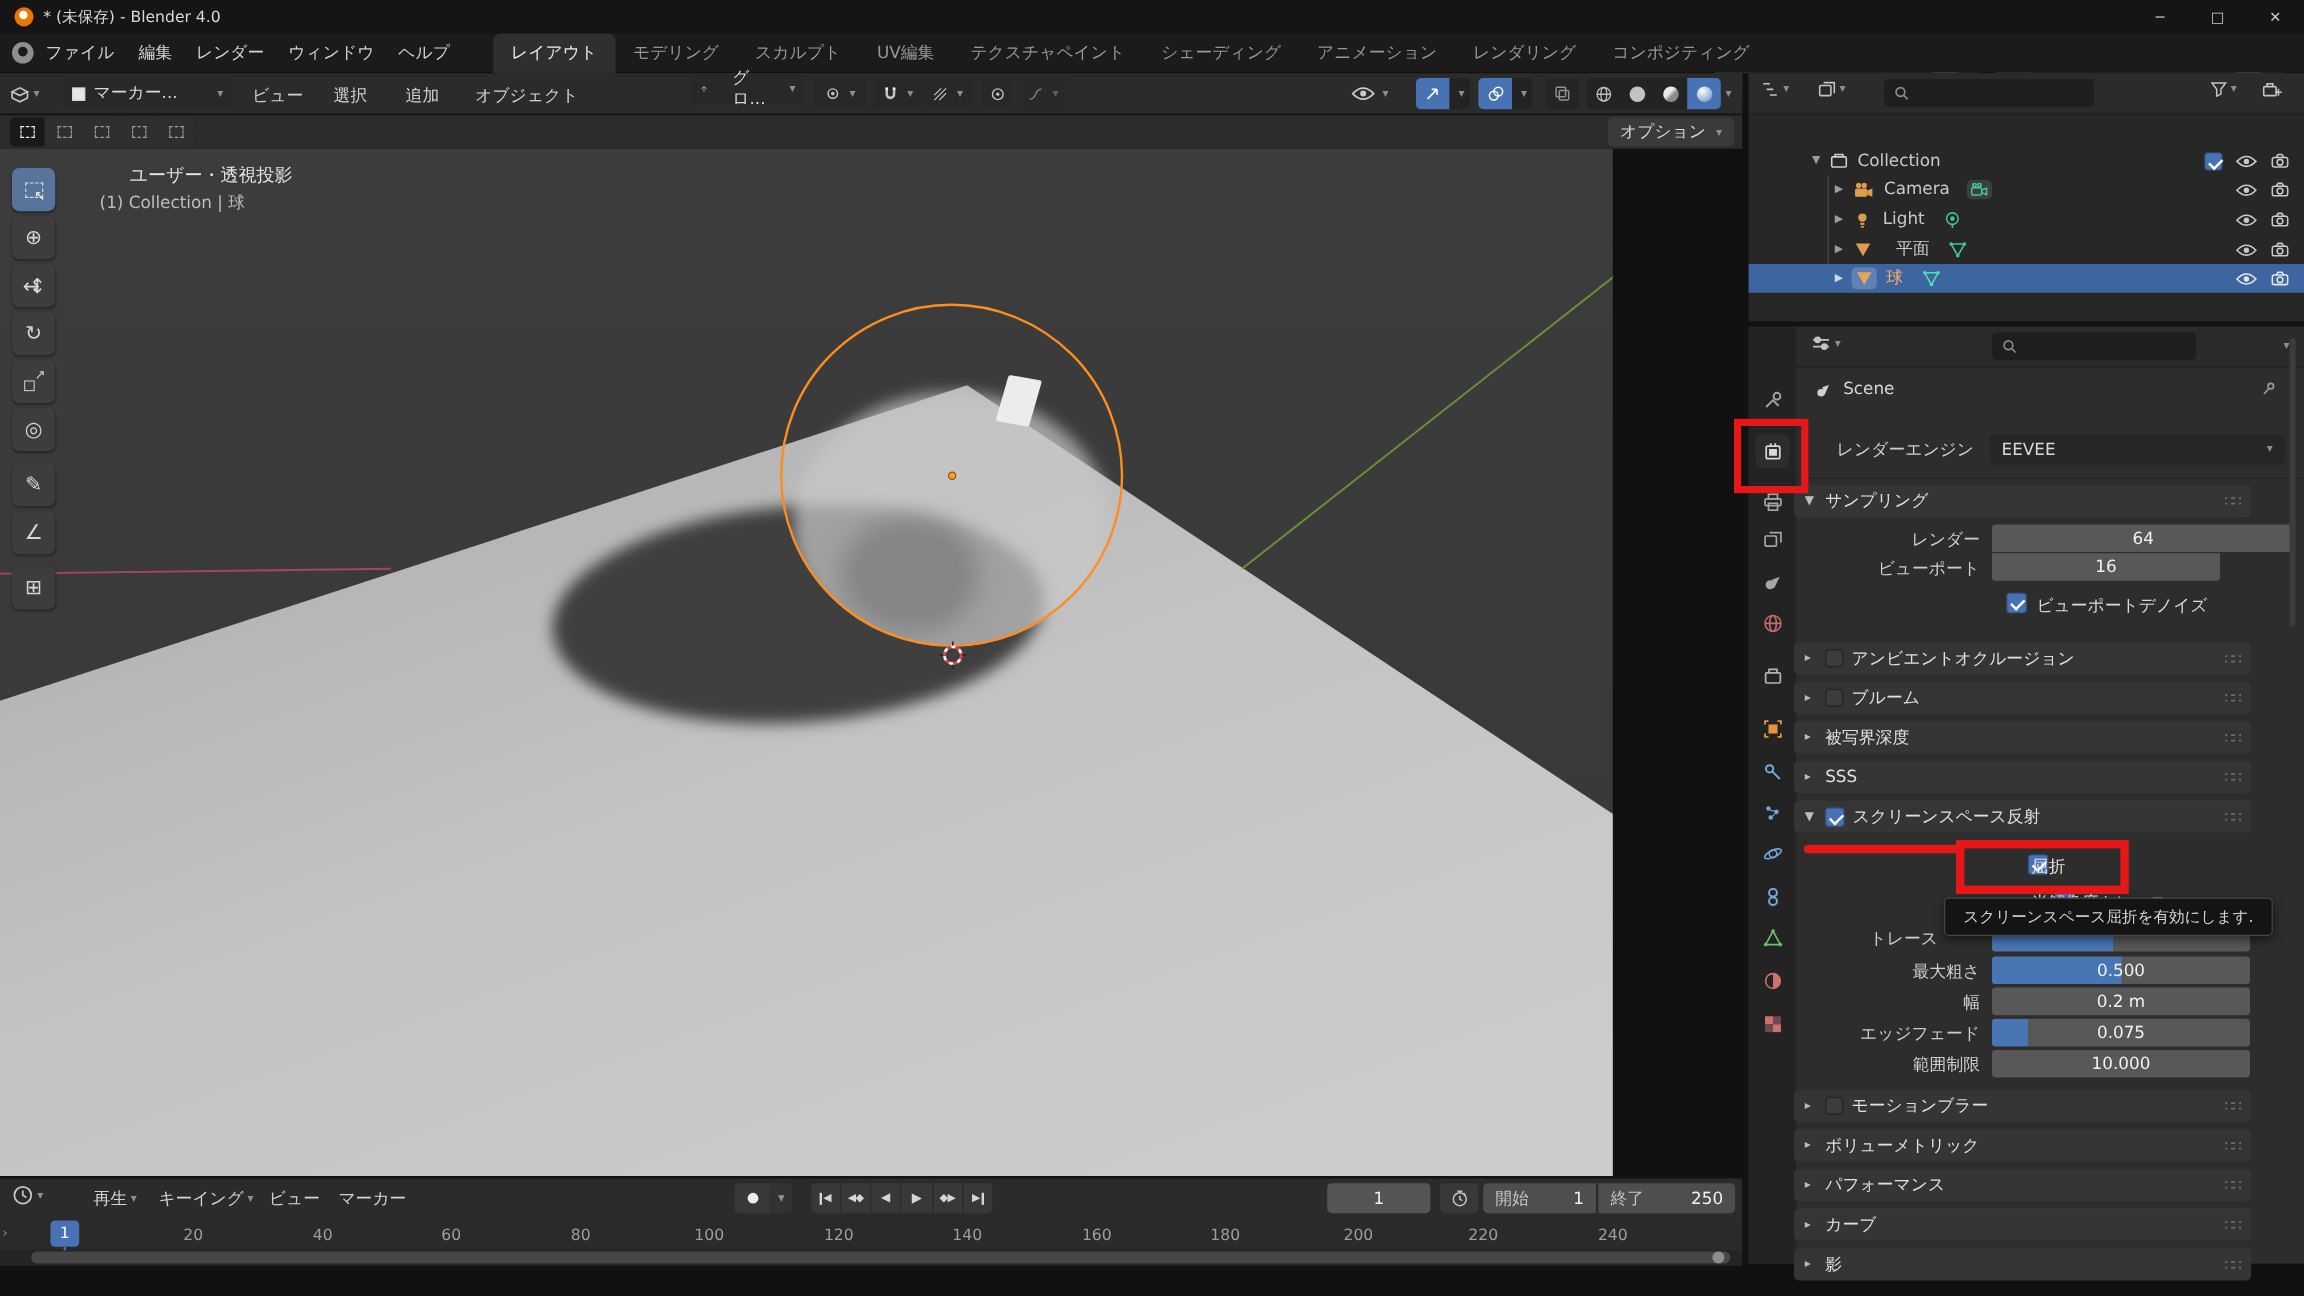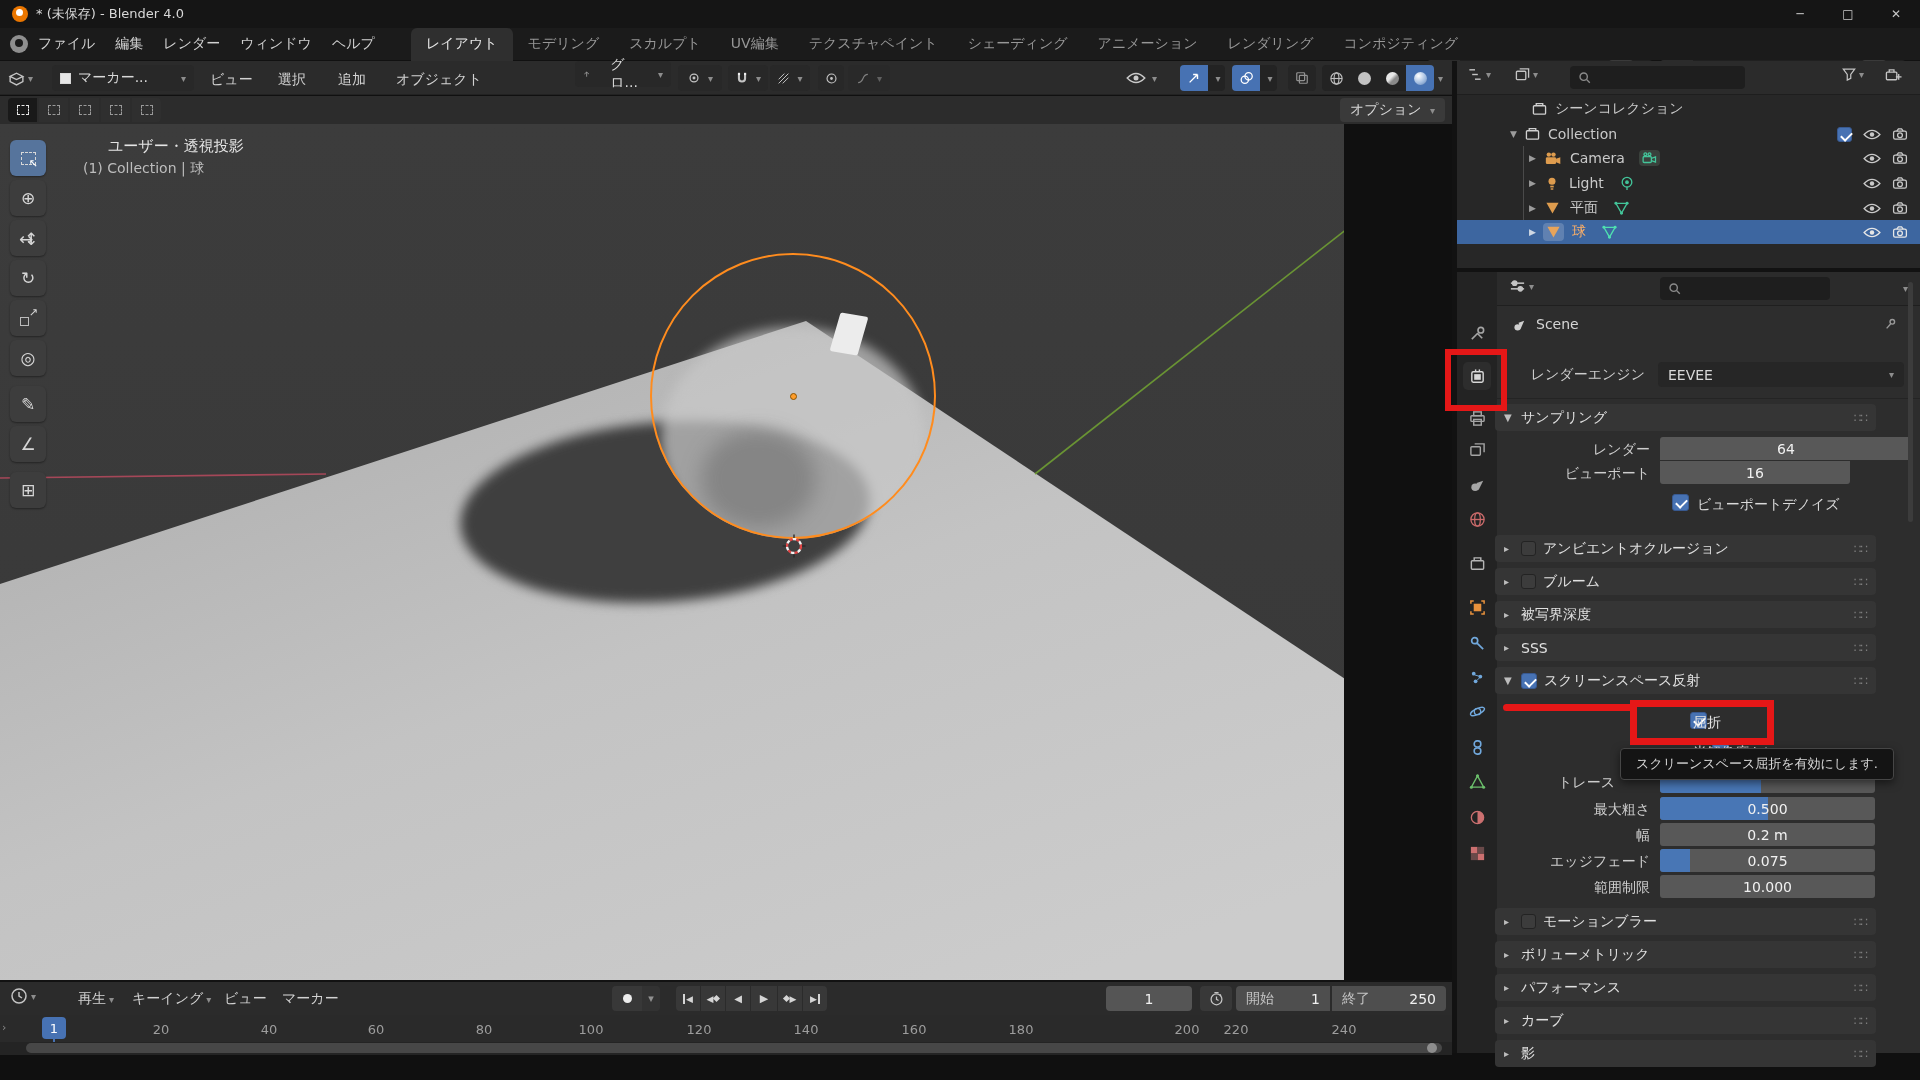--- a/index.html
+++ b/index.html
@@ -459,29 +459,20 @@
             <g fill="none" stroke="#c4c4c4" stroke-width="1.4">
               <rect x="1.5" y="5" width="11" height="8" rx="1"></rect>
               <path d="M4.5 5 V2.5 h5 V5"></path>
               <line x1="14.5" y1="7" x2="14.5" y2="13"></line>
               <line x1="11.5" y1="10" x2="17.5" y2="10"></line>
             </g>
           </svg>
       </span>
     </div>
 
-    <div class="olrow" style="top:36px">
-      <svg style="margin-left:75px" width="15" height="14" viewBox="0 0 16 15">
-          <g fill="none" stroke="#d0d0d0" stroke-width="1.4">
-            <rect x="1.5" y="4" width="13" height="9" rx="1"></rect>
-            <path d="M4.5 4 V1.8 h7 V4"></path>
-          </g>
-        </svg>
-      <span style="margin-left:8px">シーンコレクション</span>
-    </div>
     <div class="olrow" style="top:61px">
       <span style="margin-left:53px;color:#9c9c9c;font-size:9px">▼</span>
       <svg style="margin-left:8px" width="15" height="14" viewBox="0 0 16 15">
           <g fill="none" stroke="#d0d0d0" stroke-width="1.4">
             <rect x="1.5" y="4" width="13" height="9" rx="1"></rect>
             <path d="M4.5 4 V1.8 h7 V4"></path>
           </g>
         </svg>
       <span style="margin-left:8px">Collection</span>
       <span class="cb on" style="margin-left:auto;width:15px;height:15px"></span>
@@ -560,21 +551,21 @@
             <circle cx="10" cy="10" r="3"></circle>
             <path d="M6 5 L8 2 h4 l2 3"></path>
           </g>
         </svg>
     </div>
     <div class="olrow" style="top:135px">
       <span style="margin-left:72px;color:#9c9c9c;font-size:9px">▶</span>
       <svg style="margin-left:9px" width="15" height="14" viewBox="0 0 16 15">
           <path d="M8 13.5 L1.5 2 h13 Z" fill="#de9c4e"></path>
         </svg>
-      <span style="margin-left:10px">平面</span>
+      <span style="margin-left:20px">平面</span>
       <span style="margin-left:16px;display:flex">
           <svg width="15" height="14" viewBox="0 0 16 15">
             <g stroke="#43c59a" stroke-width="1.4" fill="none">
               <path d="M8 13 L2 2.5 h12 Z"></path>
             </g>
             <g fill="#43c59a">
               <circle cx="2" cy="2.5" r="1.6"></circle>
               <circle cx="14" cy="2.5" r="1.6"></circle>
               <circle cx="8" cy="13" r="1.6"></circle>
             </g>
@@ -1000,21 +991,21 @@
       <span class="abs" style="left:2px;top:6px;color:#8a8a8a;font-size:11px">›</span>
       <span class="tick" style="left:161px">20</span>
       <span class="tick" style="left:269px">40</span>
       <span class="tick" style="left:376px">60</span>
       <span class="tick" style="left:484px">80</span>
       <span class="tick" style="left:591px">100</span>
       <span class="tick" style="left:699px">120</span>
       <span class="tick" style="left:806px">140</span>
       <span class="tick" style="left:914px">160</span>
       <span class="tick" style="left:1021px">180</span>
-      <span class="tick" style="left:1187px">200</span>
+      <span class="tick" style="left:1132px">200</span>
       <span class="tick" style="left:1236px">220</span>
       <span class="tick" style="left:1344px">240</span>
 
       <span class="abs" style="left:42px;top:2px;width:24px;height:22px;background:#4772b3;border-radius:4px;color:#fff;font-size:13px;display:flex;align-items:center;justify-content:center">1</span>
       <span class="abs" style="left:53px;top:24px;width:2px;height:16px;background:#4772b3"></span>
     </div>
 
     <div class="abs" style="left:0;top:60px;width:1452px;height:13px;background:#242424">
       <span class="abs" style="left:26px;top:1px;width:1416px;height:10px;background:#474747;border-radius:5px"></span>
       <span class="abs" style="left:1427px;top:1px;width:10px;height:10px;background:#8d8d8d;border-radius:50%"></span>

